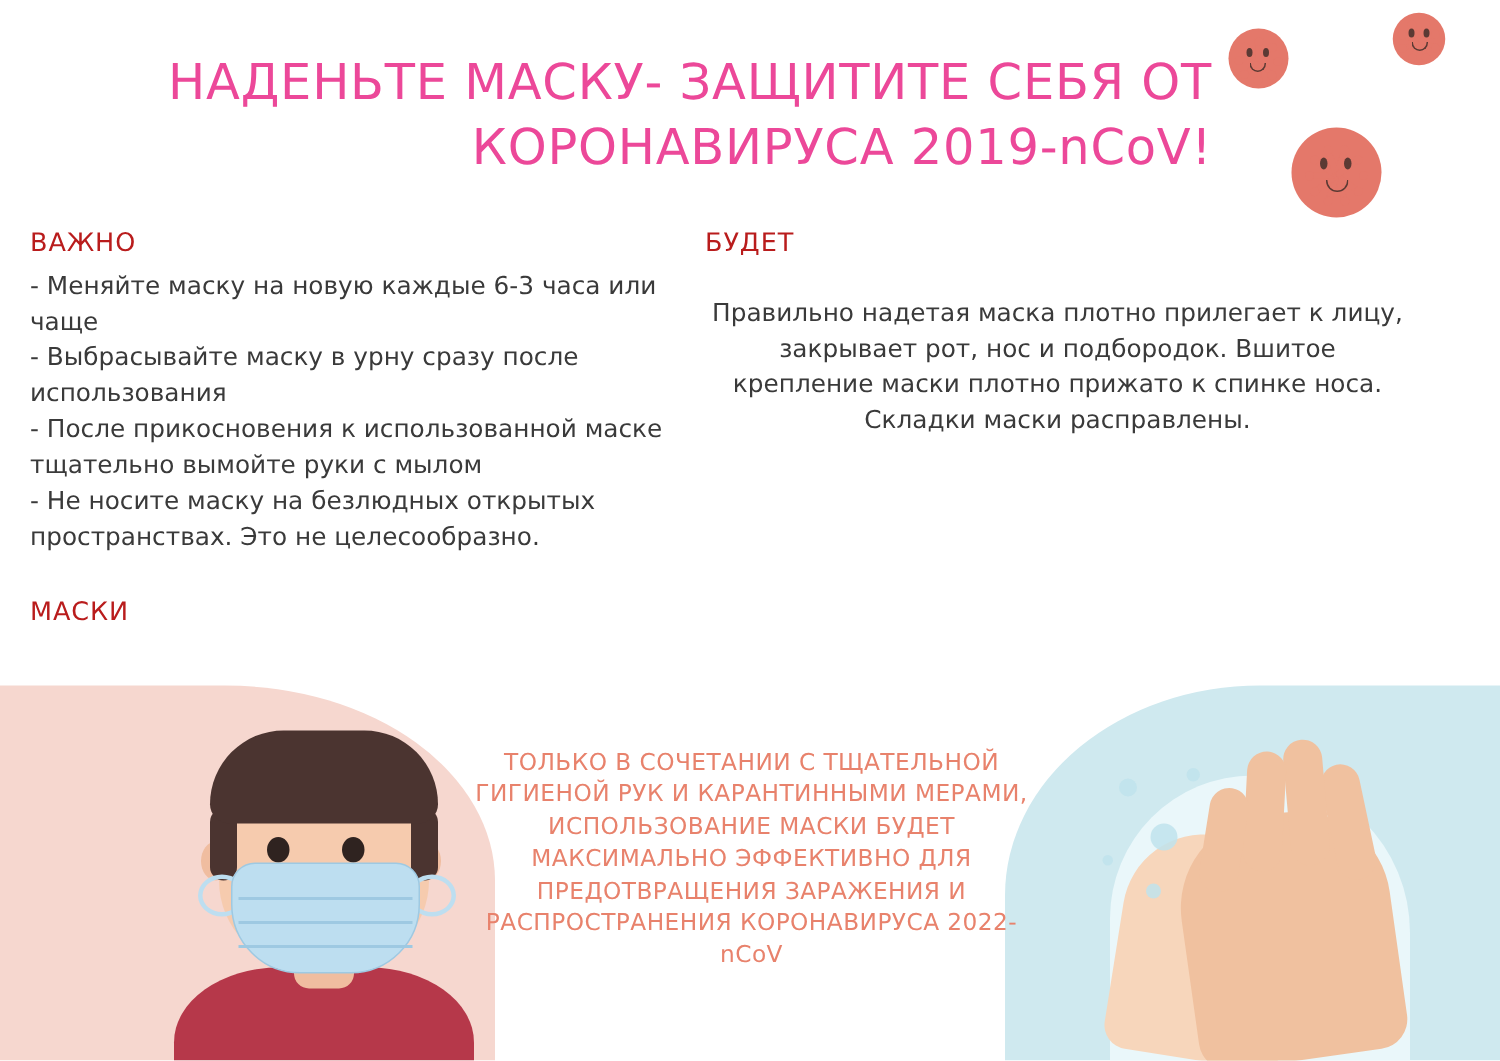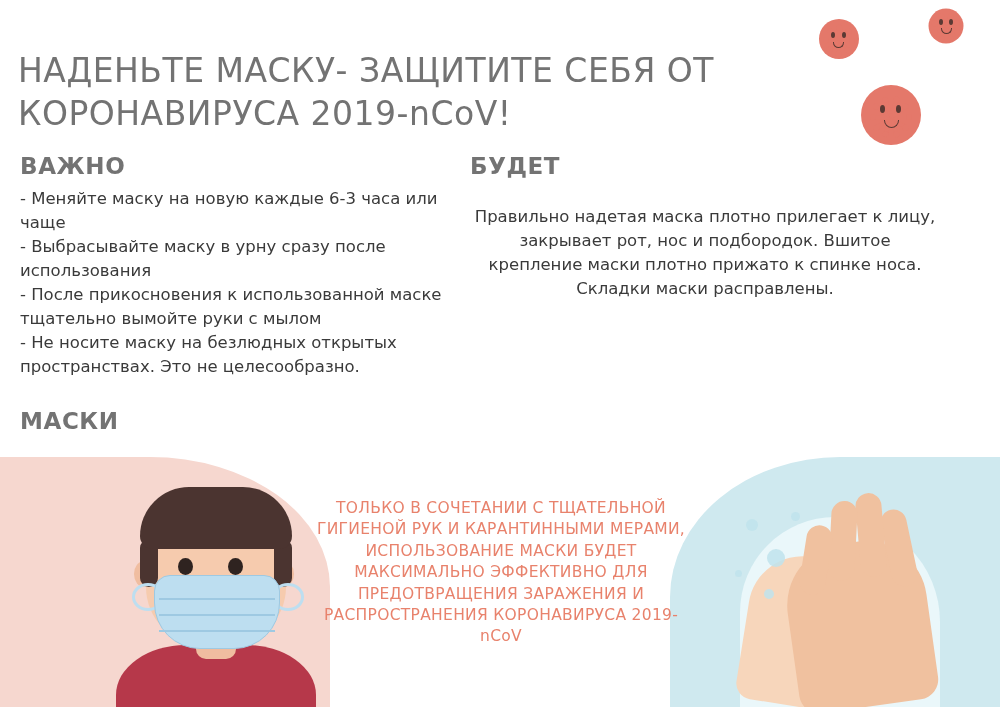--- a/index.html
+++ b/index.html
@@ -17,46 +17,46 @@
   .poster {
     position: absolute;
     inset: 0;
     background: #ffffff;
   }
 
   
   .title {
     position: absolute;
     left: 18px;
-    top: 28px;
+    top: 12px;
     width: 790px;
-    color: #737373;
+    color: #ec4899;
     font-size: 33px;
     line-height: 1.30;
     letter-spacing: 0.5px;
     font-family: "DejaVu Sans", sans-serif;
     font-weight: 400;
+    text-align: right;
   }
 
   
   .col {
     position: absolute;
     color: #3a3a3a;
     font-size: 16.5px;
     line-height: 1.45;
   }
   .col-left  { left: 20px;  top: 150px; width: 440px; }
   .col-right { left: 470px; top: 150px; width: 470px; }
 
   .section-head {
-    color: #737373;
-    font-size: 23px;
+    color: #b91c1c;
+    font-size: 17px;
     letter-spacing: 0.6px;
     margin: 0 0 4px 0;
-    font-weight: bold;
   }
   .section-head.second { margin-top: 26px; }
 
   .body-text {
     margin: 0;
     white-space: pre-line;
   }
   .body-text.gap { margin-top: 22px; text-align: center; }
 
   
@@ -382,15 +382,15 @@
       <div class="finger" style="right:134px; bottom:126px; height:80px; transform:rotate(3deg);"></div>
       <div class="finger" style="right:161px; bottom:112px; height:70px; transform:rotate(9deg);"></div>
       <div class="bubble" style="right:205px; bottom:140px; width:18px; height:18px;"></div>
       <div class="bubble" style="right:232px; bottom:176px; width:12px; height:12px;"></div>
       <div class="bubble" style="right:190px; bottom:186px; width:9px; height:9px;"></div>
       <div class="bubble" style="right:216px; bottom:108px; width:10px; height:10px;"></div>
       <div class="bubble" style="right:248px; bottom:130px; width:7px; height:7px;"></div>
     </div>
   </div>
 
-  <div class="caption">ТОЛЬКО В СОЧЕТАНИИ С ТЩАТЕЛЬНОЙ ГИГИЕНОЙ РУК И КАРАНТИННЫМИ МЕРАМИ, ИСПОЛЬЗОВАНИЕ МАСКИ БУДЕТ МАКСИМАЛЬНО ЭФФЕКТИВНО ДЛЯ ПРЕДОТВРАЩЕНИЯ ЗАРАЖЕНИЯ И РАСПРОСТРАНЕНИЯ КОРОНАВИРУСА 2019- nCoV</div>
+  <div class="caption">ТОЛЬКО В СОЧЕТАНИИ С ТЩАТЕЛЬНОЙ ГИГИЕНОЙ РУК И КАРАНТИННЫМИ МЕРАМИ, ИСПОЛЬЗОВАНИЕ МАСКИ БУДЕТ МАКСИМАЛЬНО ЭФФЕКТИВНО ДЛЯ ПРЕДОТВРАЩЕНИЯ ЗАРАЖЕНИЯ И РАСПРОСТРАНЕНИЯ КОРОНАВИРУСА 2022- nCoV</div>
 
 </div>
 
 </body></html>

